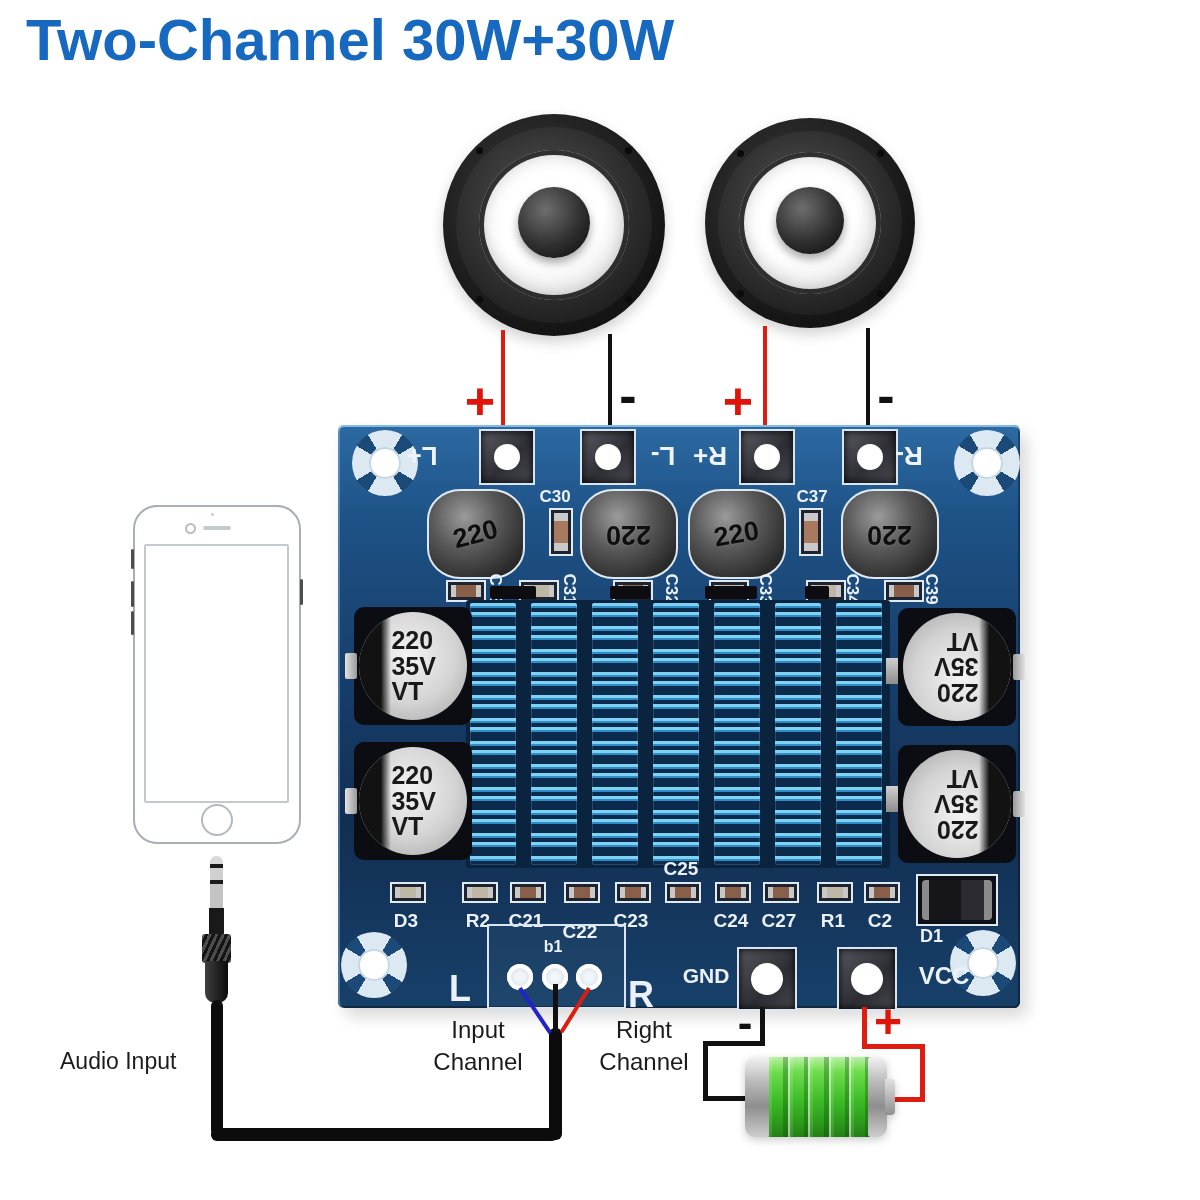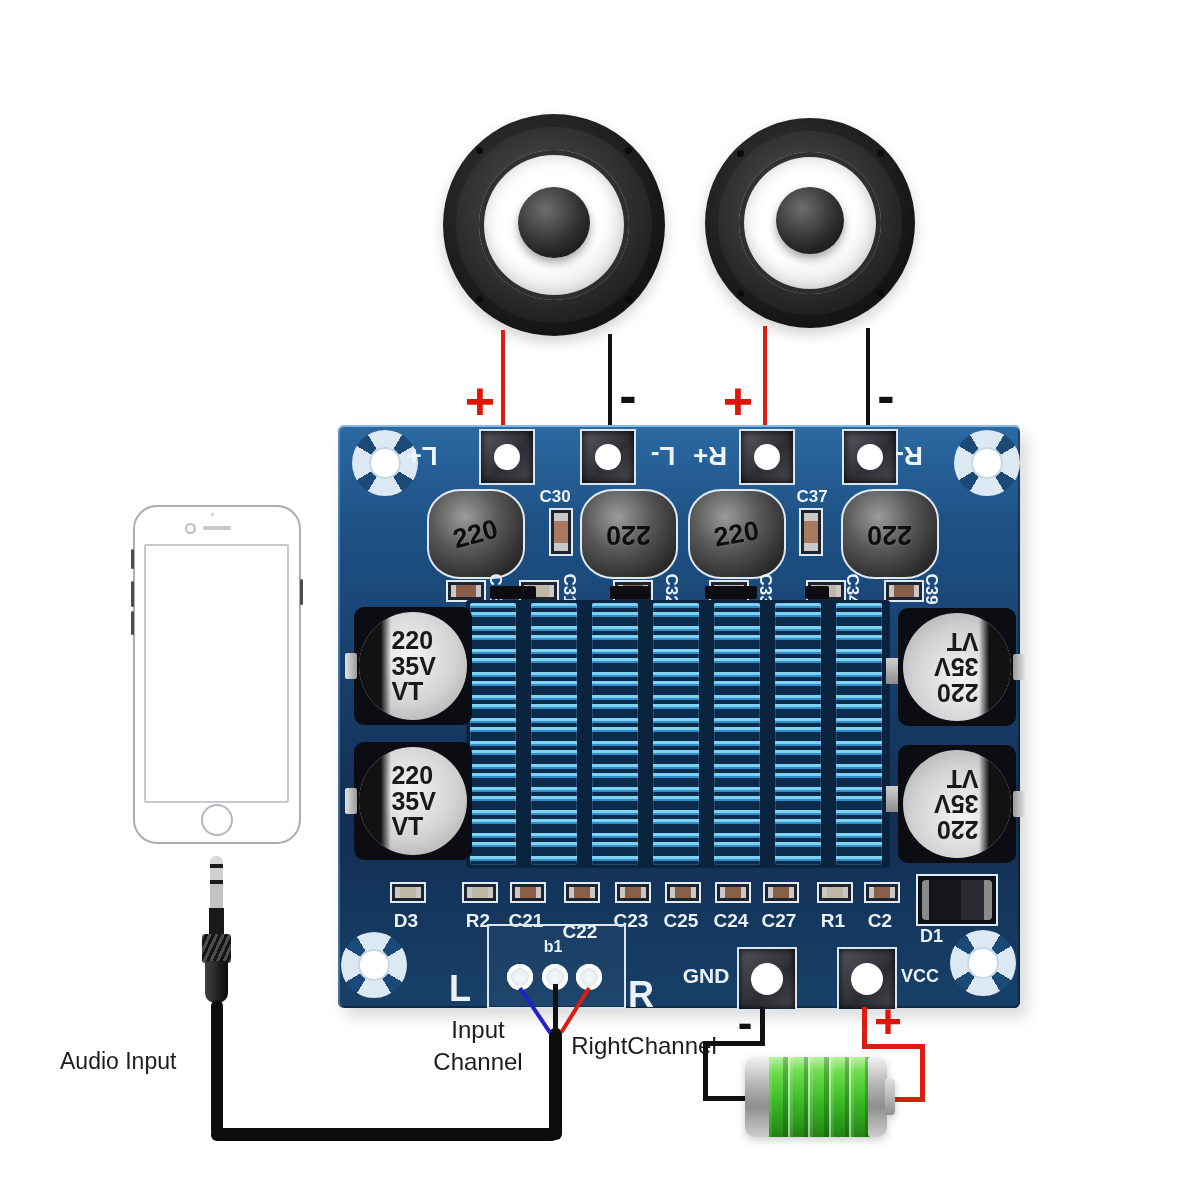--- a/index.html
+++ b/index.html
@@ -131,20 +131,21 @@
                      rgba(0,0,0,0) 5px 16px,rgba(0,70,0,.30) 16px 20.6px);}
   .bnub{position:absolute;right:-8px;top:27%;width:10px;height:46%;
         background:linear-gradient(180deg,#e0e0e0,#909090);border-radius:0 4px 4px 0;}
   .voltage{font-size:47px;font-weight:bold;color:#3aa83a;}
 </style>
 </head>
 <body>
 
 <div class="canvas">
 
+  <div class="abs title">Two-Channel 30W+30W</div>
 
 
   <div class="abs speaker" style="left:443px;top:114px;width:222px;height:222px;">
     <div class="spk-sur"></div>
     <div class="spk-cone"></div>
     <div class="spk-cap"></div>
     <i class="screw s1"></i>
       <i class="screw s2"></i>
     <i class="screw s3"></i>
       <i class="screw s4"></i>
@@ -361,21 +362,21 @@
       <div class="schip2"></div>
     </div>
   <div class="abs sbox" style="left:864px;top:882px;width:32px;height:17px;">
       <div class="schip"></div>
     </div>
   <div class="abs silk blabel ctr" style="left:380px;top:910px;width:52px;height:22px;">D3</div>
   <div class="abs silk blabel ctr" style="left:452px;top:910px;width:52px;height:22px;">R2</div>
   <div class="abs silk blabel ctr" style="left:500px;top:910px;width:52px;height:22px;">C21</div>
   <div class="abs silk blabel ctr" style="left:554px;top:910px;width:52px;height:22px;margin-top:11px;">C22</div>
   <div class="abs silk blabel ctr" style="left:605px;top:910px;width:52px;height:22px;">C23</div>
-  <div class="abs silk blabel ctr" style="left:655px;top:910px;width:52px;height:22px;text-align:right;">C25</div>
+  <div class="abs silk blabel ctr" style="left:655px;top:858px;width:52px;height:22px;text-align:right;">C25</div>
   <div class="abs silk blabel ctr" style="left:705px;top:910px;width:52px;height:22px;">C24</div>
   <div class="abs silk blabel ctr" style="left:753px;top:910px;width:52px;height:22px;">C27</div>
   <div class="abs silk blabel ctr" style="left:807px;top:910px;width:52px;height:22px;">R1</div>
   <div class="abs silk blabel ctr" style="left:854px;top:910px;width:52px;height:22px;">C2</div>
 
   <div class="abs d1box" style="left:916px;top:874px;width:78px;height:48px;">
       <div class="d1body"></div>
     </div>
   <div class="abs silk" style="left:920px;top:926px;font-size:18px;">D1</div>
 
@@ -387,31 +388,31 @@
   <div class="abs silk ctr" style="left:442px;top:970px;width:36px;height:38px;font-size:36px;">L</div>
   <div class="abs silk ctr" style="left:623px;top:976px;width:36px;height:38px;font-size:36px;">R</div>
 
   <div class="abs silk ctr" style="left:680px;top:964px;width:52px;height:24px;font-size:21px;">GND</div>
   <div class="abs pwr-pad" style="left:737px;top:947px;width:56px;height:60px;">
       <div class="pwr-hole"></div>
     </div>
   <div class="abs pwr-pad" style="left:837px;top:947px;width:56px;height:60px;">
       <div class="pwr-hole"></div>
     </div>
-  <div class="abs silk ctr" style="left:894px;top:964px;width:52px;height:24px;font-size:18px;">VCC</div>
+  <div class="abs silk ctr" style="left:918px;top:964px;width:52px;height:24px;font-size:24px;">VCC</div>
 
   <div class="abs" style="left:520px;top:986px;width:54px;height:4px;background:#2222cc;transform:rotate(56deg);transform-origin:left center;"></div>
   <div class="abs" style="left:589px;top:986px;width:52px;height:4px;background:#dd1d12;transform:rotate(122deg);transform-origin:left center;"></div>
   <div class="abs wire" style="left:553px;top:984px;width:5px;height:48px;"></div>
 
   <div class="abs small-lbl ctr" style="left:408px;top:1014px;width:140px;height:64px;flex-direction:column;">
     <span>Input</span>
     <span>Channel</span>
   </div>
-  <div class="abs small-lbl ctr" style="left:574px;top:1014px;width:140px;height:64px;flex-direction:row;">
+  <div class="abs small-lbl ctr" style="left:574px;top:1014px;width:140px;height:64px;flex-direction:column;">
     <span>Right</span>
     <span>Channel</span>
   </div>
 
   <div class="abs wire" style="left:760px;top:1007px;width:5px;height:38px;"></div>
   <div class="abs wire" style="left:703px;top:1041px;width:62px;height:5px;"></div>
   <div class="abs wire" style="left:703px;top:1041px;width:5px;height:60px;"></div>
   <div class="abs wire" style="left:703px;top:1096px;width:46px;height:5px;"></div>
   <div class="abs sign sign-minus ctr" style="left:723px;top:1002px;width:44px;height:42px;font-size:44px;">-</div>
 

